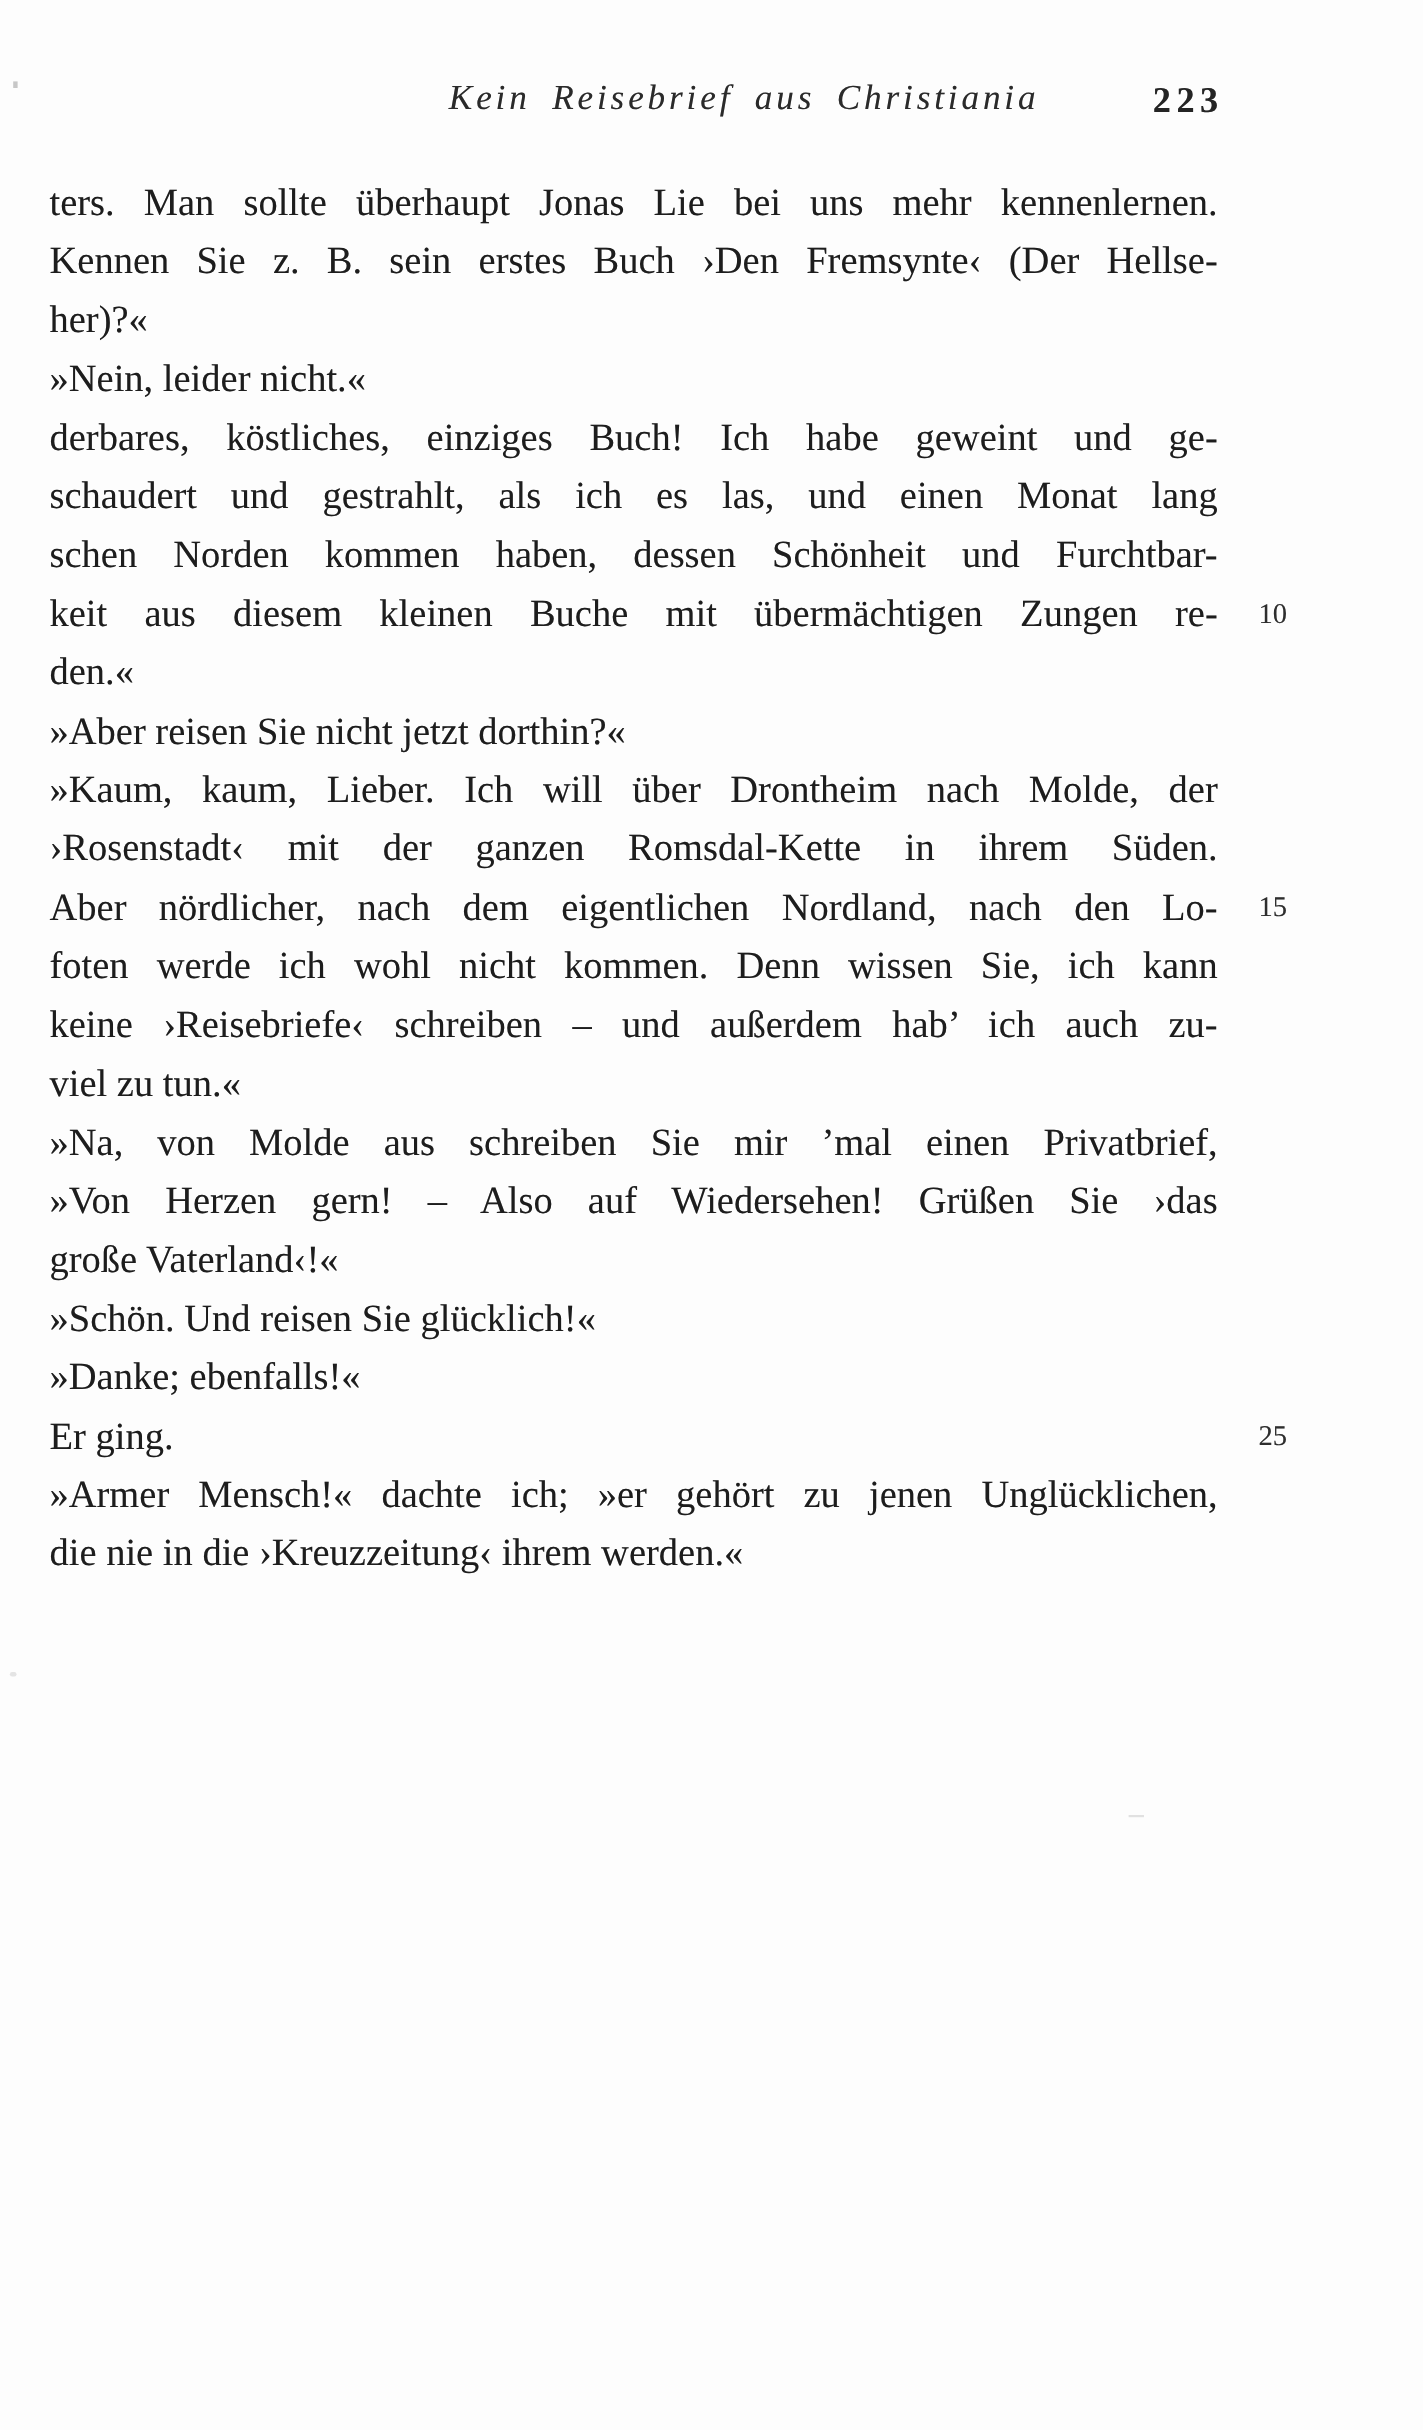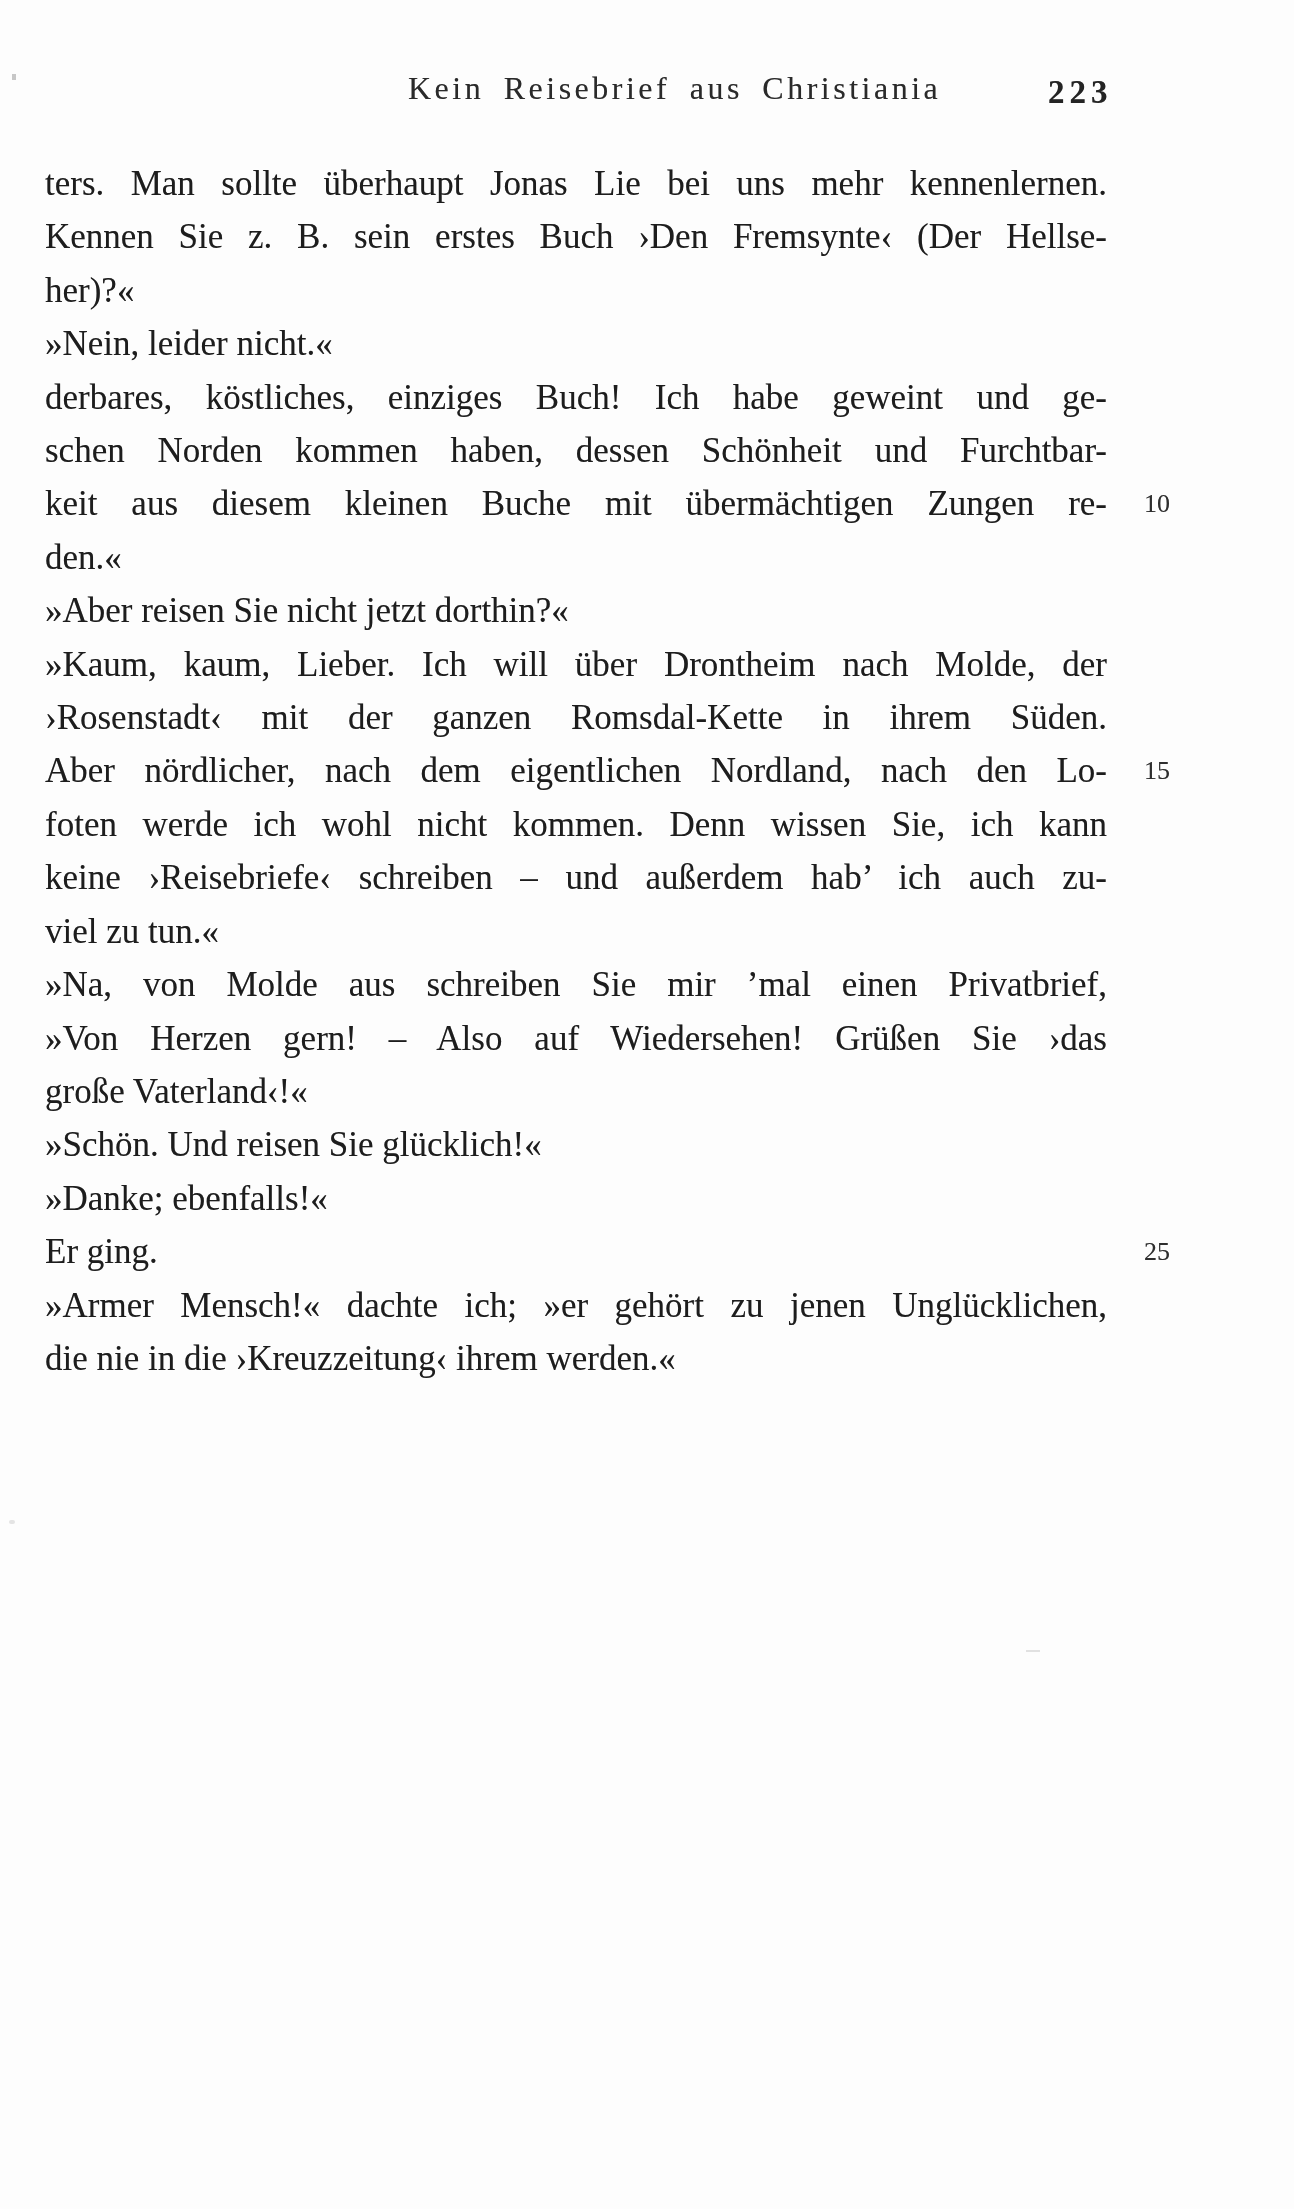--- a/index.html
+++ b/index.html
@@ -13,20 +13,21 @@
     height: 2209px;
     background: #fdfdfd;
     overflow: hidden;
     font-family: "Liberation Serif", "DejaVu Serif", serif;
     color: #1d1d1d;
   }
   .running-title {
     position: absolute;
     left: 408px;
     top: 70px;
+    font-style: italic;
     font-size: 32px;
     letter-spacing: 3.5px;
     word-spacing: 8px;
     color: #2a2a2a;
     white-space: nowrap;
     text-shadow: 0 0 0.5px rgba(30,30,30,0.35);
   }
   .page-number {
     position: absolute;
     left: 1048px;
@@ -98,20 +99,24 @@
       </div>
       <div class="row">
         <div class="line">»Nein, leider nicht.«</div>
         <div class="num"></div>
       </div>
       <div class="row">
         <div class="line j">derbares, köstliches, einziges Buch! Ich habe geweint und ge-</div>
         <div class="num"></div>
       </div>
       <div class="row">
+        <div class="line j">schaudert und gestrahlt, als ich es las, und einen Monat lang</div>
+        <div class="num"></div>
+      </div>
+      <div class="row">
         <div class="line j">schen Norden kommen haben, dessen Schönheit und Furchtbar-</div>
         <div class="num"></div>
       </div>
       <div class="row">
         <div class="line j">keit aus diesem kleinen Buche mit übermächtigen Zungen re-</div>
         <div class="num">10</div>
       </div>
       <div class="row">
         <div class="line">den.«</div>
         <div class="num"></div>

